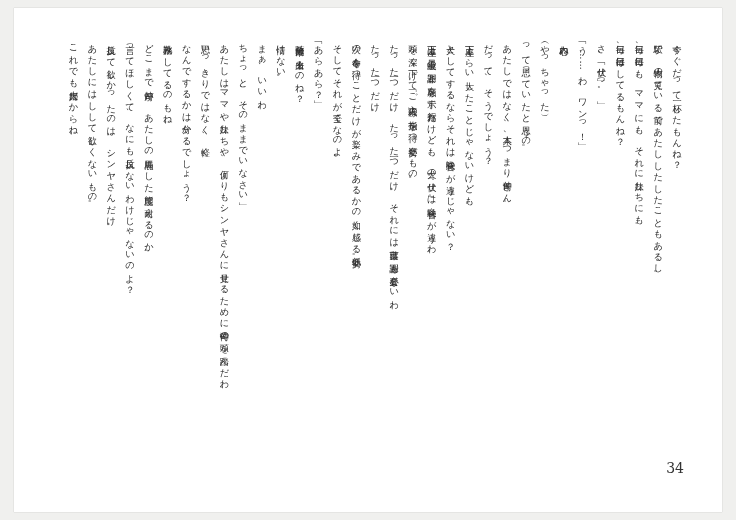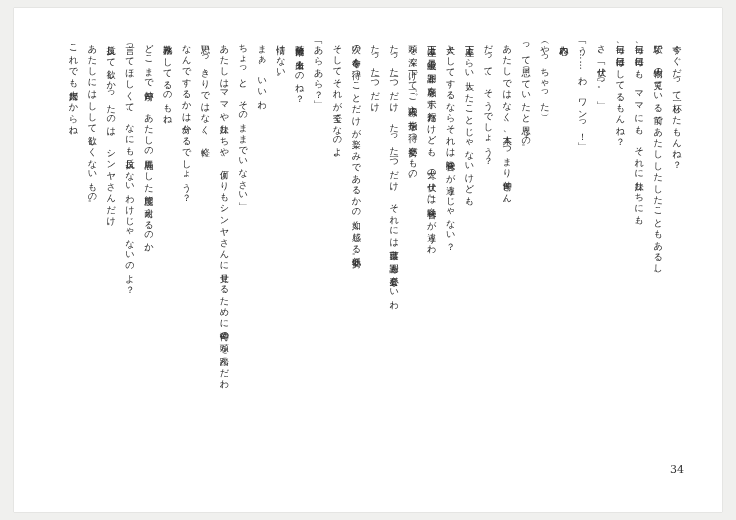--- a/index.html
+++ b/index.html
@@ -42,21 +42,21 @@
     margin: 0;
     padding: 0;
   }
   #text-area .blank {
     height: 1px;
   }
   #page-number {
     position: absolute;
     right: 38px;
     bottom: 36px;
-    font-size: 11px;
+    font-size: 14px;
     color: #333;
     font-family: "DejaVu Serif", "Liberation Serif", serif;
   }
 </style>
 </head>
 <body>
 
 <div id="page">
 
   <div id="text-area">

